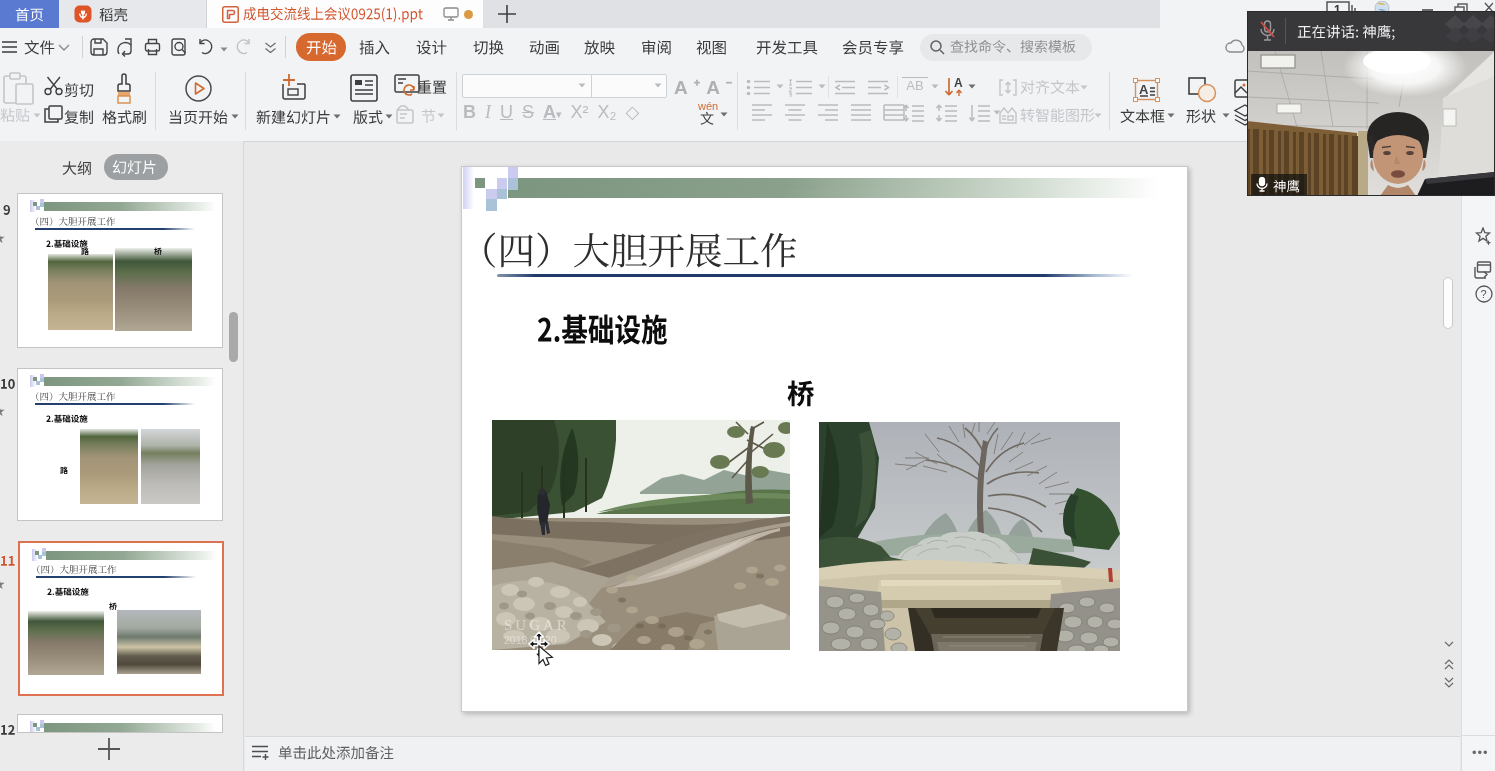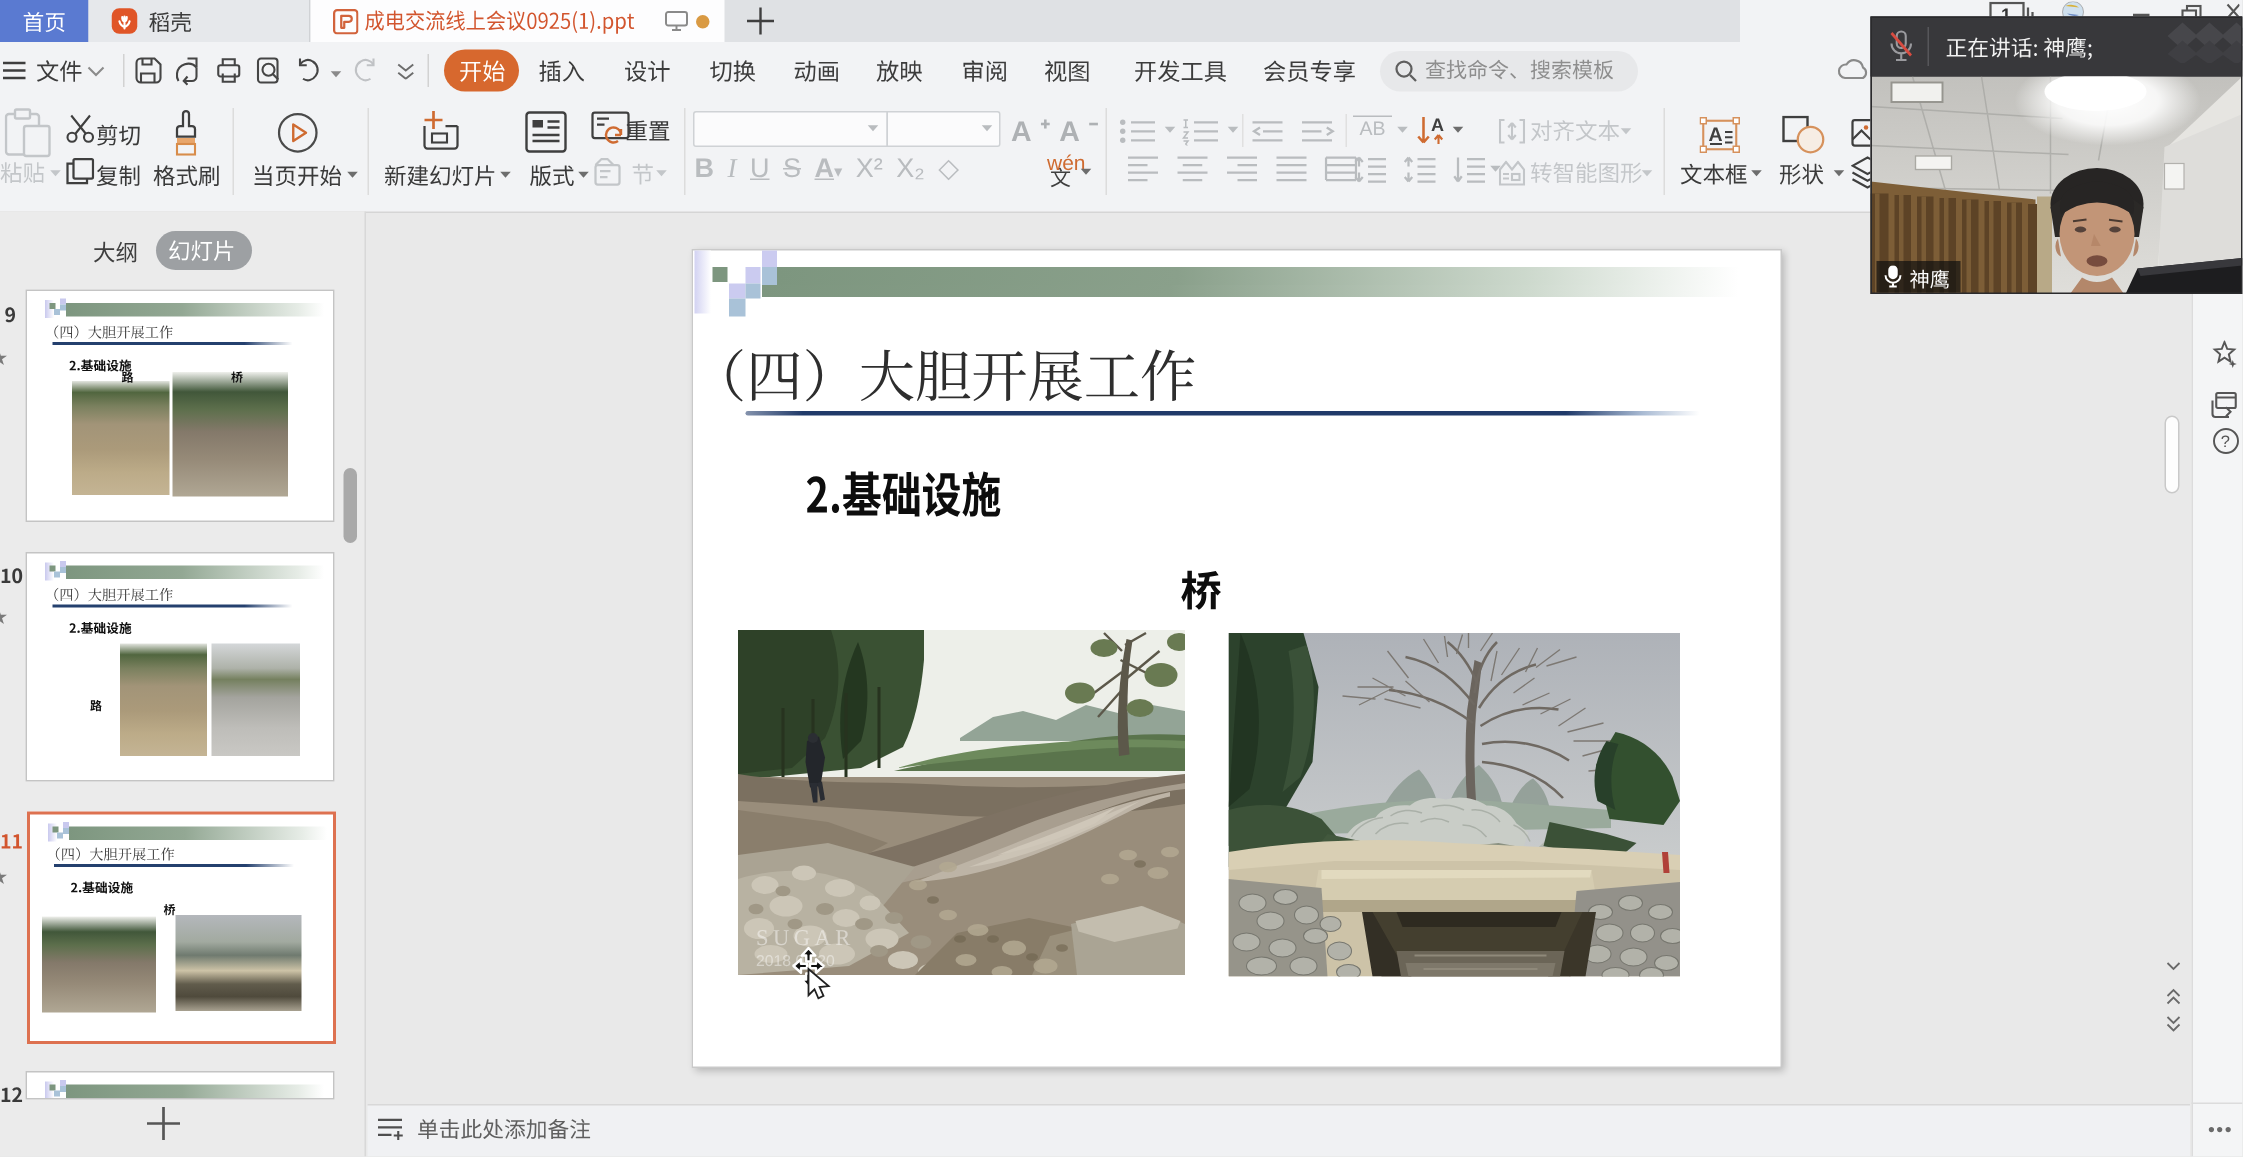--- a/index.html
+++ b/index.html
@@ -229,21 +229,21 @@
 <div class="abs" style="left:462px;top:74px;width:130px;height:24px;background:#fbfbfc;border:1px solid #cfd2d5;border-radius:2px 0 0 2px;box-sizing:border-box"></div>
 <svg class="abs" style="left:578px;top:83px" width="8" height="6">
     <path d="M0.5 0.5 l3.5 4 l3.5 -4" fill="#b9bcbf"></path>
   </svg>
 <div class="abs" style="left:591px;top:74px;width:76px;height:24px;background:#fbfbfc;border:1px solid #cfd2d5;border-radius:0 2px 2px 0;box-sizing:border-box"></div>
 <svg class="abs" style="left:654px;top:83px" width="8" height="6">
     <path d="M0.5 0.5 l3.5 4 l3.5 -4" fill="#b9bcbf"></path>
   </svg>
 <div class="abs" style="left:674px;top:74px;width:46px;height:22px;color:#aeb1b4;font-size:19px;font-weight:bold;letter-spacing:6px">A⁺A⁻</div>
 <div class="abs" style="left:463px;top:101px;width:270px;height:24px;color:#b9bcbf;font-size:18px"><span style="font-weight:bold">B</span> <i style="font-family:'Liberation Serif',serif">I</i> <u>U</u> <s>S</s> <u style="font-weight:bold">A</u><span style="font-size:11px">▾</span> X² X₂ ◇</div>
-<div class="abs" style="left:698px;top:100px;width:20px;height:10px;color:#cf6b31;font-size:14px">wén</div>
+<div class="abs" style="left:698px;top:100px;width:20px;height:10px;color:#cf6b31;font-size:11px">wén</div>
 <svg style="position:absolute;left:700px;top:109.3px;overflow:visible" width="14" height="20">
     <path transform="translate(0,14.7)" d="M5.9 -11.5C6.3 -10.8 6.8 -9.9 7.0 -9.3L8.1 -9.7C7.9 -10.3 7.4 -11.2 7.0 -11.9ZM0.7 -9.3V-8.3H2.9C3.7 -6.1 4.8 -4.3 6.3 -2.8C4.7 -1.5 2.8 -0.6 0.5 0.1C0.7 0.4 1.1 0.8 1.2 1.1C3.5 0.3 5.4 -0.7 7.0 -2.0C8.6 -0.6 10.5 0.4 12.8 1.0C13.0 0.7 13.3 0.3 13.5 0.1C11.3 -0.5 9.4 -1.5 7.8 -2.8C9.3 -4.3 10.3 -6.0 11.1 -8.3H13.4V-9.3ZM7.1 -3.5C5.7 -4.9 4.7 -6.5 4.0 -8.3H10.0C9.3 -6.4 8.3 -4.8 7.1 -3.5Z" fill="#3f3f3f"></path>
   </svg>
 <svg class="abs" style="left:720px;top:112px" width="8" height="6">
     <path d="M0.5 0.5 l3.5 4 l3.5 -4" fill="#6d6d6d"></path>
   </svg>
 <div class="abs" style="left:737px;top:72px;width:1px;height:58px;background:#dcdcdc"></div>
 <svg class="abs" style="left:746px;top:79px" width="26" height="18" fill="none" stroke="#b9bcbf" stroke-width="1.5">
     <path d="M8 2.5 h16"></path>
     <circle cx="2.5" cy="2.5" r="1.8" fill="#b9bcbf" stroke="none"></circle>

